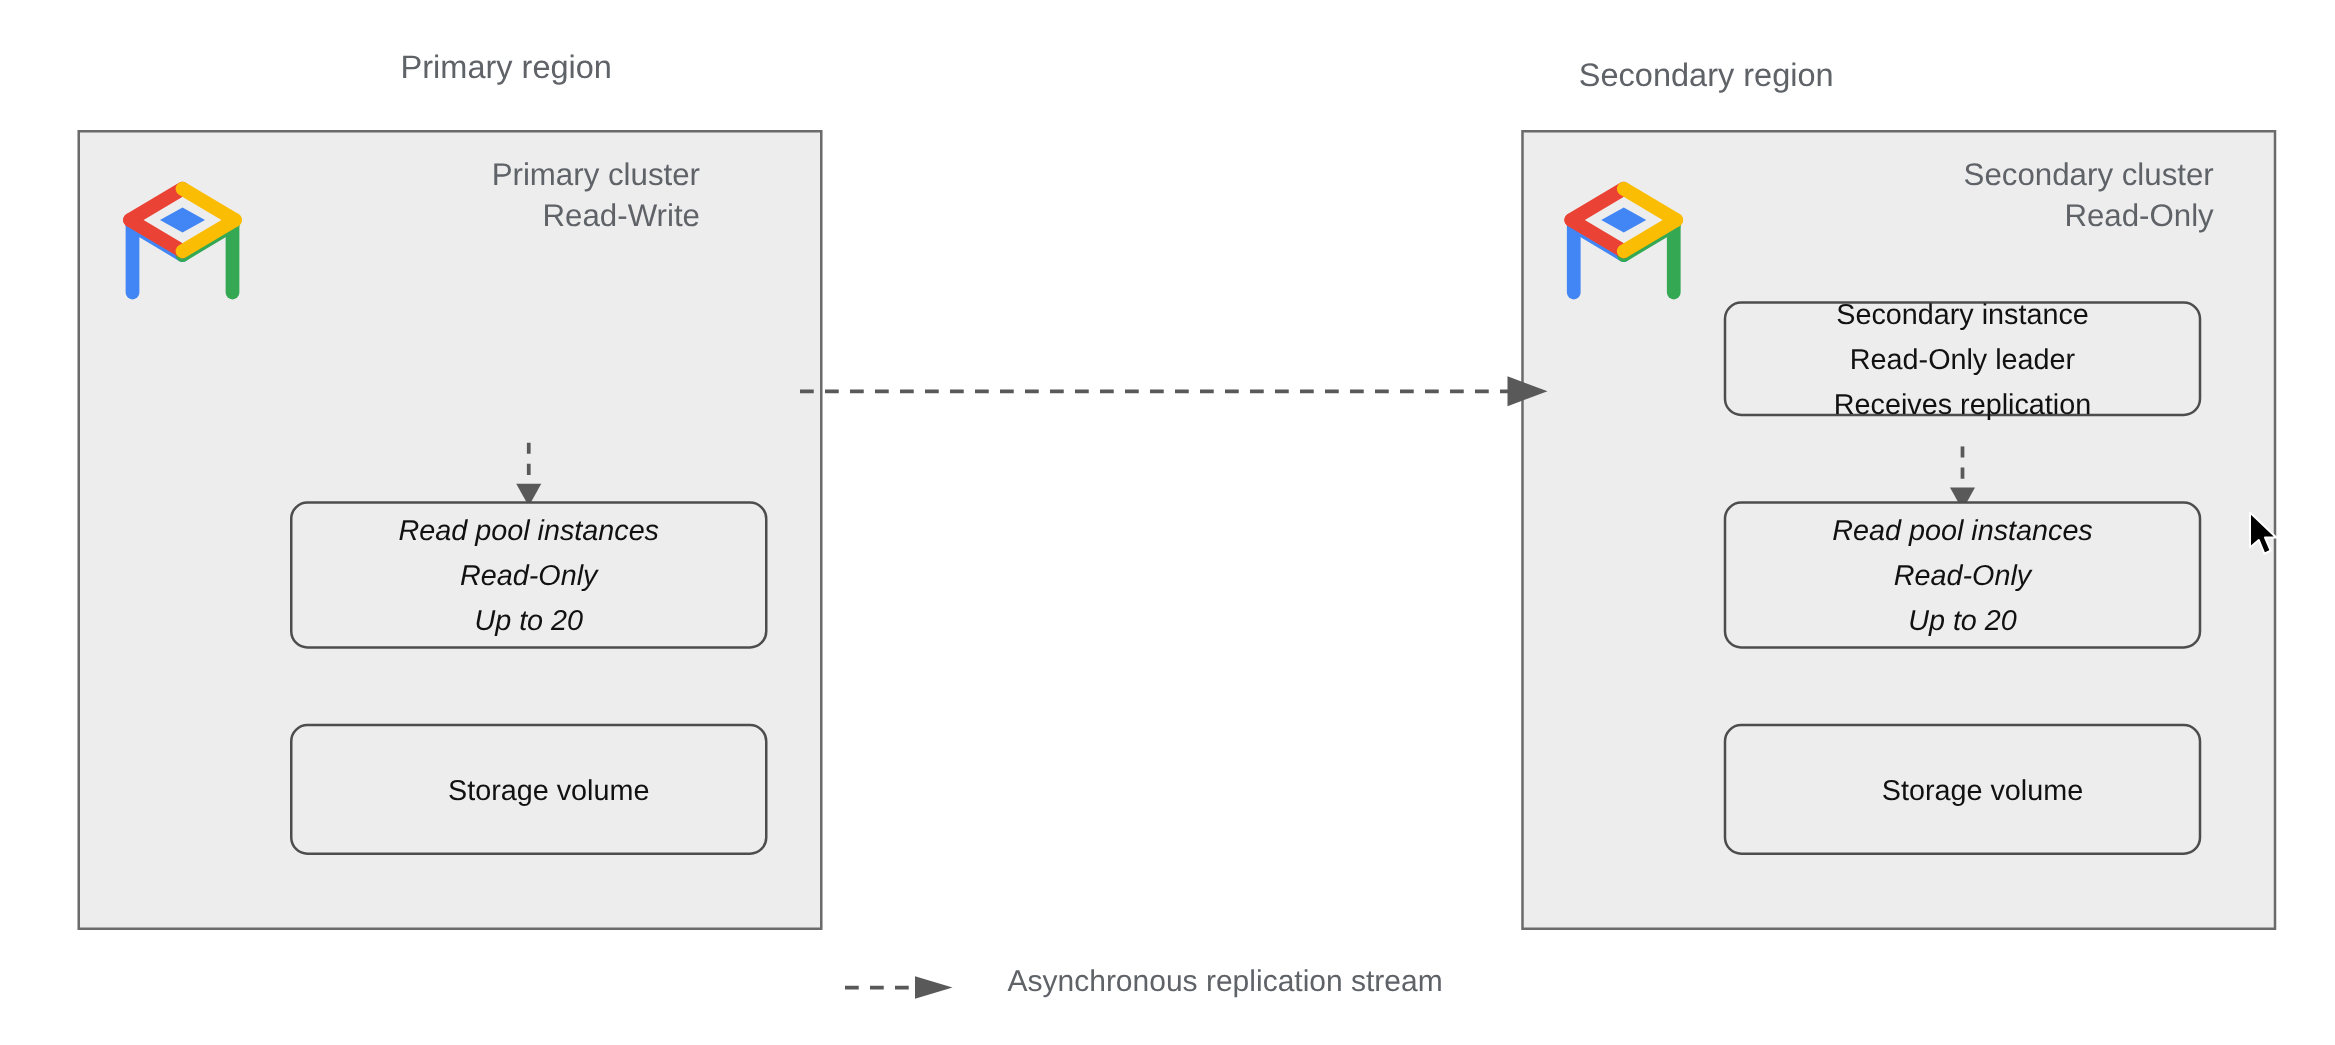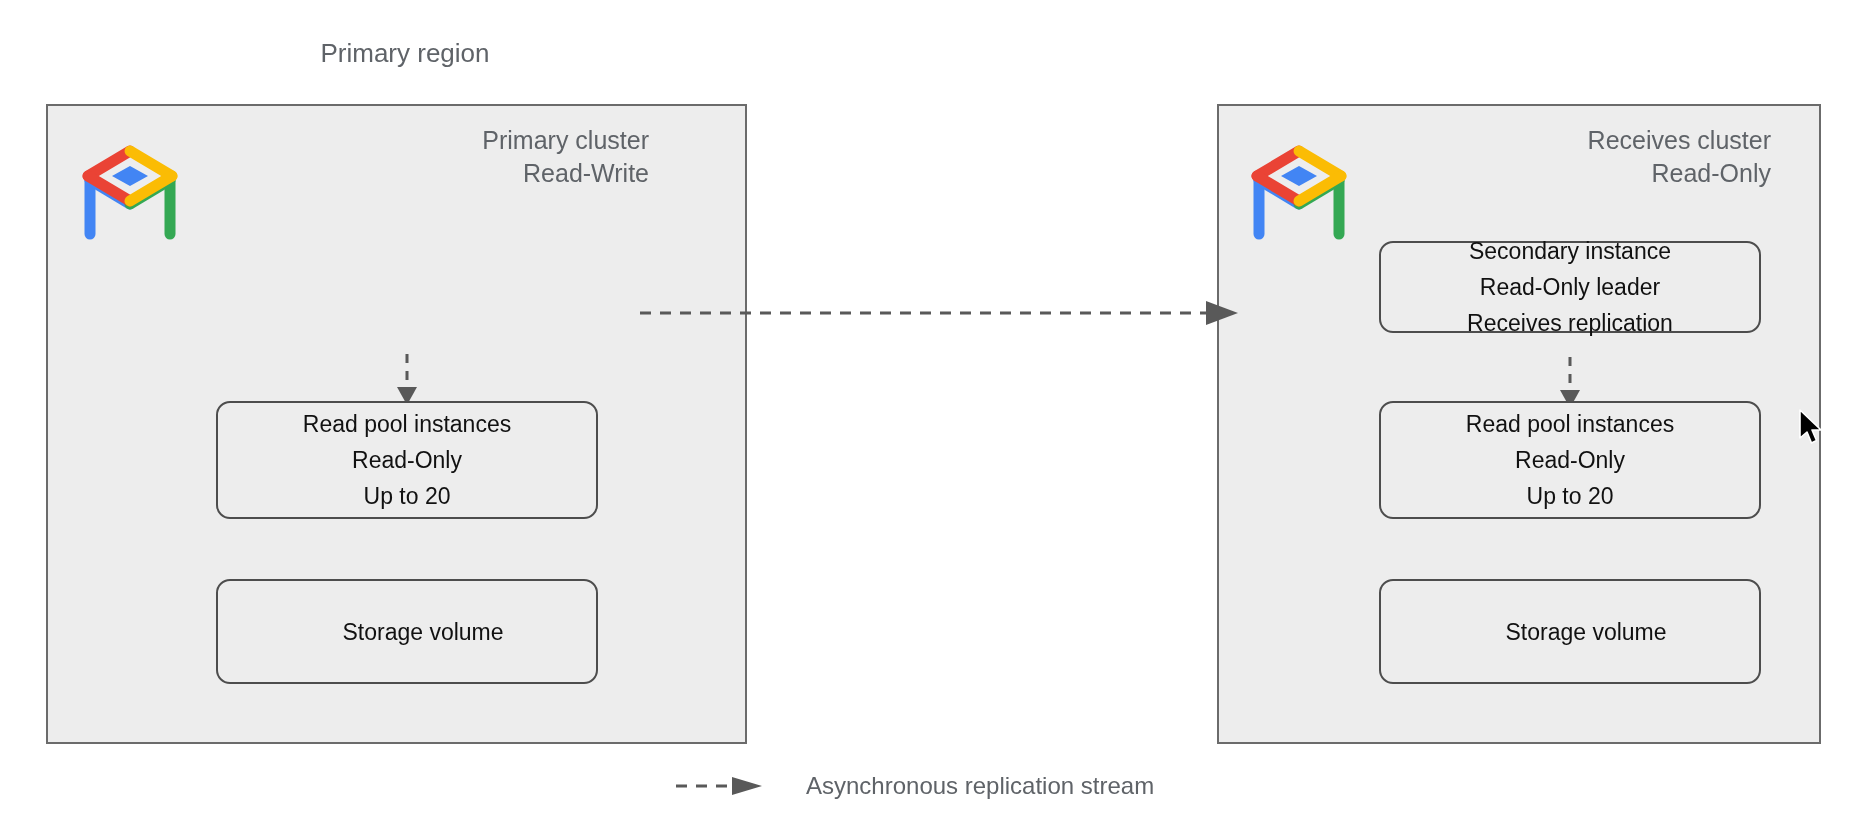--- a/index.html
+++ b/index.html
@@ -41,23 +41,23 @@
   }
 
   
   .cluster {
     position: absolute;
     background: #ededed;
     border: 2px solid #6b6b6b;
     box-sizing: border-box;
   }
   #cluster-primary {
-    left: 46px;
+    left: 62px;
     top: 104px;
-    width: 701px;
+    width: 596px;
     height: 640px;
   }
   #cluster-secondary {
     left: 1217px;
     top: 104px;
     width: 604px;
     height: 640px;
   }
 
   .cluster-heading {
@@ -112,20 +112,21 @@
     left: 160px;
     top: 135px;
     width: 382px;
     height: 92px;
   }
   .node-readpool {
     left: 168px;
     top: 295px;
     width: 382px;
     height: 118px;
+    font-style: italic;
   }
   #cluster-secondary .node-readpool {
     left: 160px;
   }
   .node-storage {
     left: 168px;
     top: 473px;
     width: 382px;
     height: 105px;
     padding-left: 32px;
@@ -157,21 +158,21 @@
     width: 600px;
     height: 34px;
   }
 
   
   #legend {
     position: absolute;
     left: 676px;
     top: 772px;
     display: flex;
-    align-items: center;
+    align-items: flex-end;
     gap: 42px;
   }
   #legend-arrow-sample {
     width: 88px;
     height: 20px;
     flex: none;
   }
   #legend-label {
     color: #5f6368;
     font-size: 24px;
@@ -188,20 +189,21 @@
     height: 38px;
   }
 </style>
 </head>
 <body>
 
 <div class="canvas">
 
   <div class="region-title" id="region-title-primary">Primary region</div>
 
+  <div class="region-title" id="region-title-secondary">Secondary region</div>
 
   <div class="cluster" id="cluster-primary">
 
     <div class="logo">
       <svg viewBox="0 0 100 106" width="100" height="106" aria-hidden="true">
 
         <path d="M10 46 L10 100" stroke="#4285f4" stroke-width="11" stroke-linecap="round" fill="none"></path>
 
         <path d="M90 46 L90 100" stroke="#34a853" stroke-width="11" stroke-linecap="round" fill="none"></path>
 
@@ -246,21 +248,21 @@
         <path d="M10 46 L50 70" stroke="#4285f4" stroke-width="11" stroke-linecap="round" fill="none"></path>
         <path d="M90 46 L50 70" stroke="#34a853" stroke-width="11" stroke-linecap="round" fill="none"></path>
         <path d="M8 42 L50 17" stroke="#ea4335" stroke-width="11" stroke-linecap="round" fill="none"></path>
         <path d="M8 42 L50 67" stroke="#ea4335" stroke-width="11" stroke-linecap="round" fill="none"></path>
         <path d="M92 42 L50 17" stroke="#fbbc04" stroke-width="11" stroke-linecap="round" fill="none"></path>
         <path d="M92 42 L50 67" stroke="#fbbc04" stroke-width="11" stroke-linecap="round" fill="none"></path>
         <path d="M50 32 L68 42 L50 52 L32 42 Z" fill="#4285f4"></path>
       </svg>
     </div>
 
-    <div class="cluster-heading">Receives cluster
+    <div class="cluster-heading">Secondary cluster
 Read-Only</div>
 
     <div class="node node-instance-secondary">Secondary instance
 Read-Only leader
 Receives replication</div>
 
     <div class="v-connector" id="v-connector-secondary">
       <svg viewBox="0 0 26 52" width="26" height="52" aria-hidden="true">
         <line x1="13" y1="0" x2="13" y2="34" stroke="#595959" stroke-width="3" stroke-dasharray="9 8"></line>
         <polygon points="3,33 23,33 13,51" fill="#595959"></polygon>

